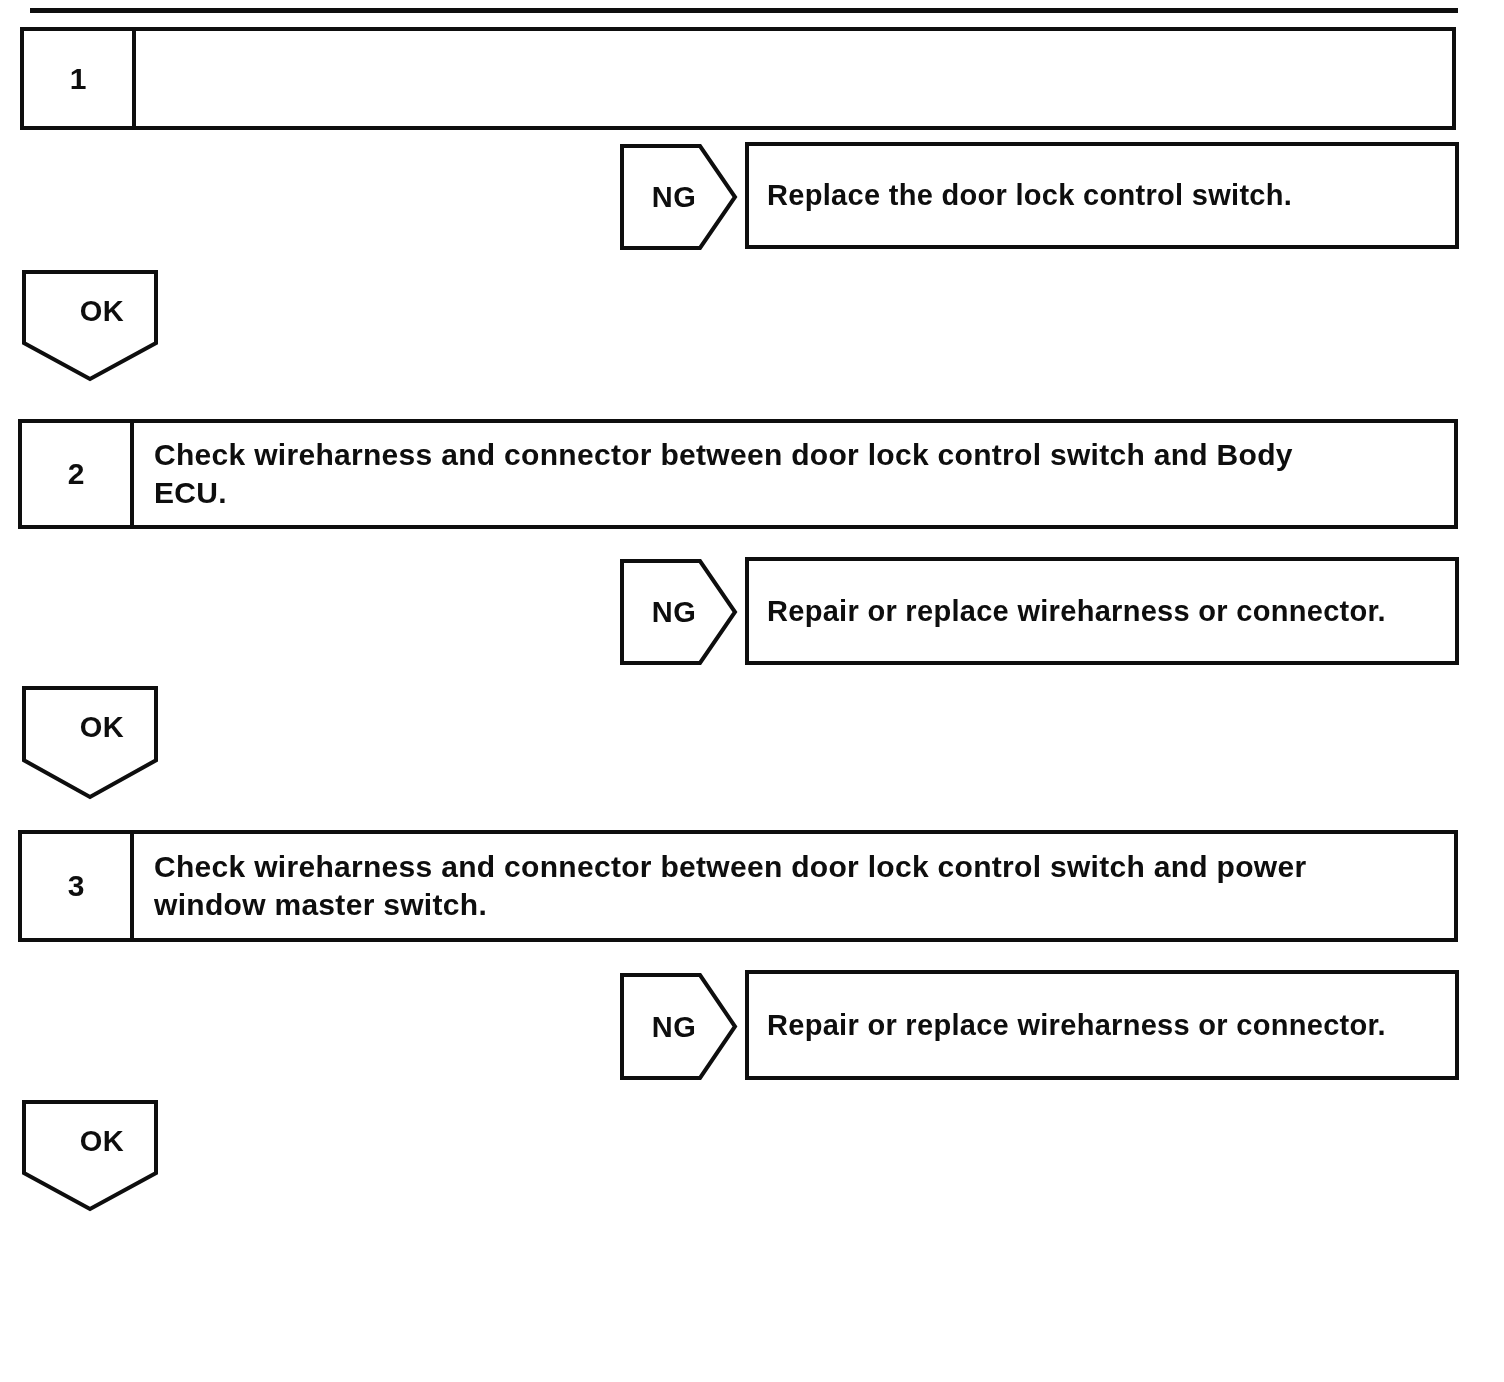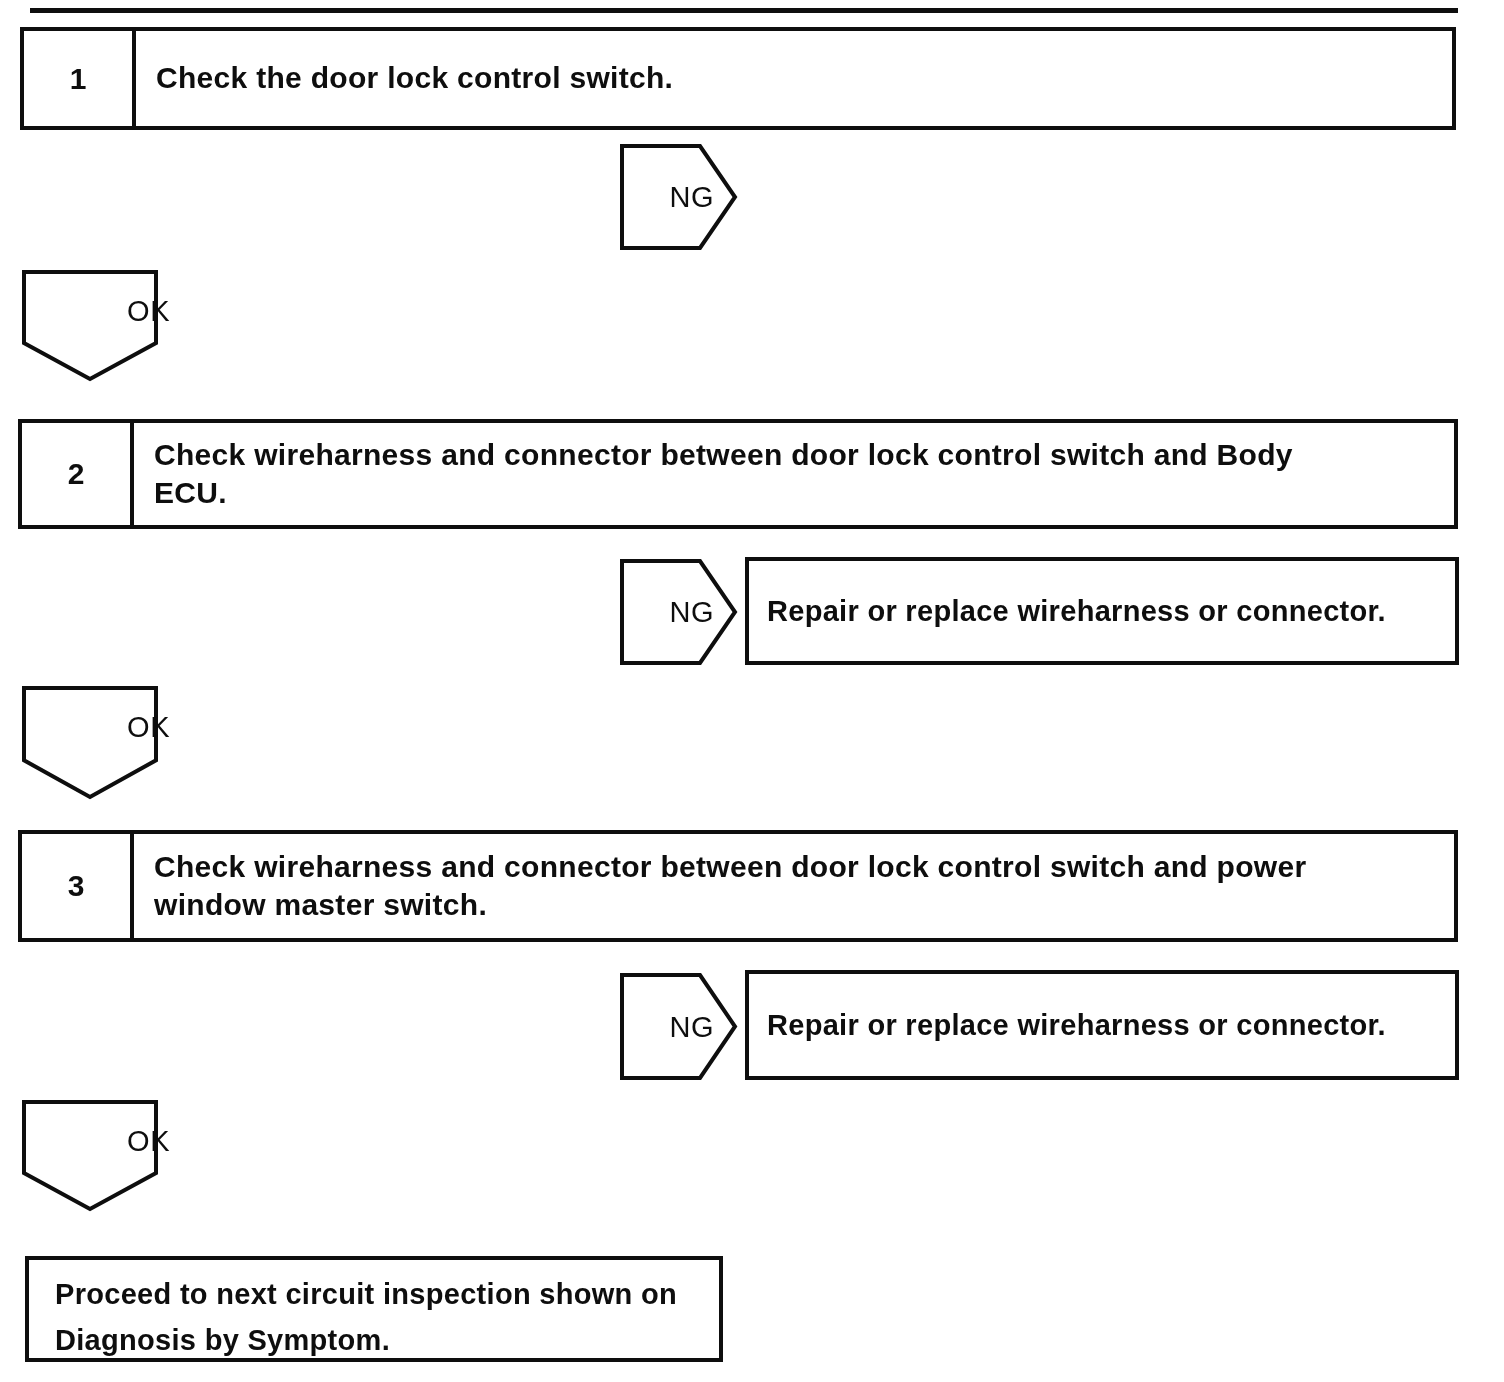--- a/index.html
+++ b/index.html
@@ -51,23 +51,23 @@
     padding: 6px 18px;
     font-weight: bold;
     font-size: 29px;
     letter-spacing: 0.3px;
     background: #ffffff;
   }
   .shape { position: absolute; }
   .shape svg { position: absolute; left: 0; top: 0; width: 100%; height: 100%; }
   .shape .lbl {
     position: absolute;
-    font-weight: normal;
+    font-weight: bold;
     font-size: 29px;
-    text-align: right;
+    text-align: center;
     letter-spacing: 0.5px;
   }
   .ng-shape .lbl { left: 14px; width: 80px; top: 50%; transform: translateY(-50%); }
   .ok-shape .lbl { left: 12px; width: 100%; top: 25px; }
   .final-box {
     position: absolute;
     border: 4px solid #0e0e0e;
     padding: 12px 26px;
     font-weight: bold;
     font-size: 29px;
@@ -79,30 +79,32 @@
 </style>
 </head>
 <body>
 
 <div class="canvas">
 
   <div class="rule" style="left:30px; top:8px; width:1428px; height:5px;"></div>
 
   <div class="step-box" style="left:20px; top:27px; width:1436px; height:103px;">
     <div class="step-num">1</div>
-    <div class="step-text">Check the door lock control switch.</div>
   </div>
 
   <div class="shape ng-shape" style="left:620px; top:144px; width:118px; height:106px;">
     <svg viewBox="0 0 118 106" preserveAspectRatio="none">
       <polygon points="2,2 80,2 115,53 80,104 2,104" fill="#ffffff" stroke="#0e0e0e" stroke-width="4"></polygon>
     </svg>
     <span class="lbl">NG</span>
   </div>
 
+  <div class="action-box" style="left:745px; top:142px; width:714px; height:107px;">
+    <span>Replace the door lock control switch.</span>
+  </div>
 
   <div class="shape ok-shape" style="left:22px; top:270px; width:136px; height:112px;">
     <svg viewBox="0 0 136 112" preserveAspectRatio="none">
       <polygon points="2,2 134,2 134,73 68,109 2,73" fill="#ffffff" stroke="#0e0e0e" stroke-width="4"></polygon>
     </svg>
     <span class="lbl">OK</span>
   </div>
 
   <div class="step-box" style="left:18px; top:419px; width:1440px; height:110px;">
     <div class="step-num">2</div>
@@ -145,16 +147,14 @@
     <span>Repair or replace wireharness or connector.</span>
   </div>
 
   <div class="shape ok-shape" style="left:22px; top:1100px; width:136px; height:112px;">
     <svg viewBox="0 0 136 112" preserveAspectRatio="none">
       <polygon points="2,2 134,2 134,73 68,109 2,73" fill="#ffffff" stroke="#0e0e0e" stroke-width="4"></polygon>
     </svg>
     <span class="lbl">OK</span>
   </div>
 
-  <div class="final-box" style="left:25px; top:1256px; width:698px; height:106px;">Proceed to next circuit inspection shown on
-Diagnosis by Symptom.</div>
 
 </div>
 
 </body></html>

